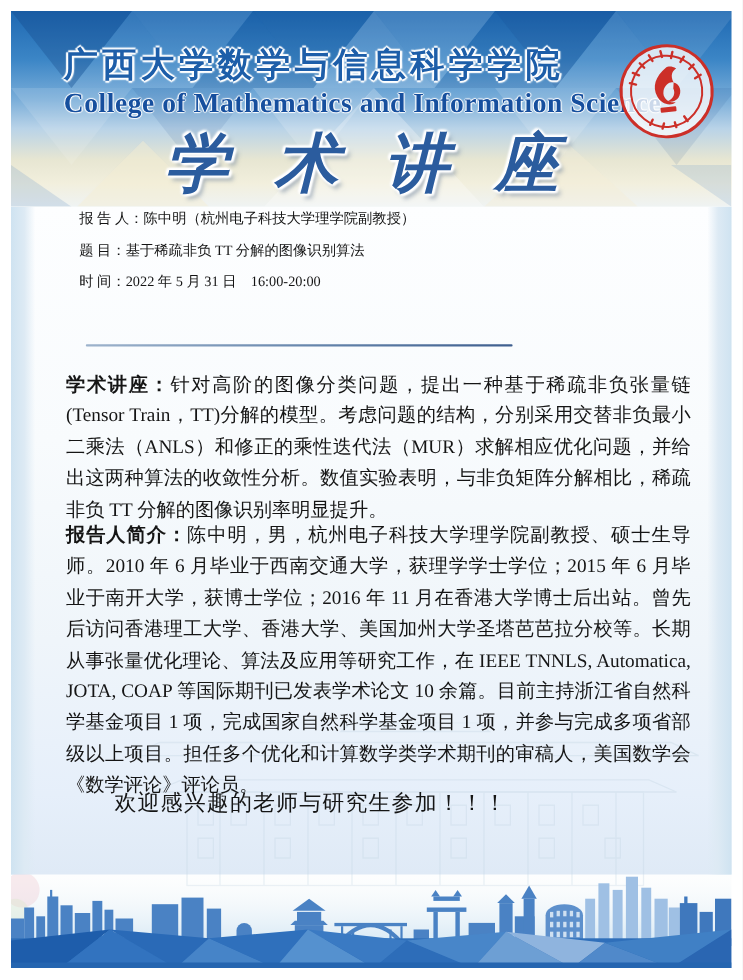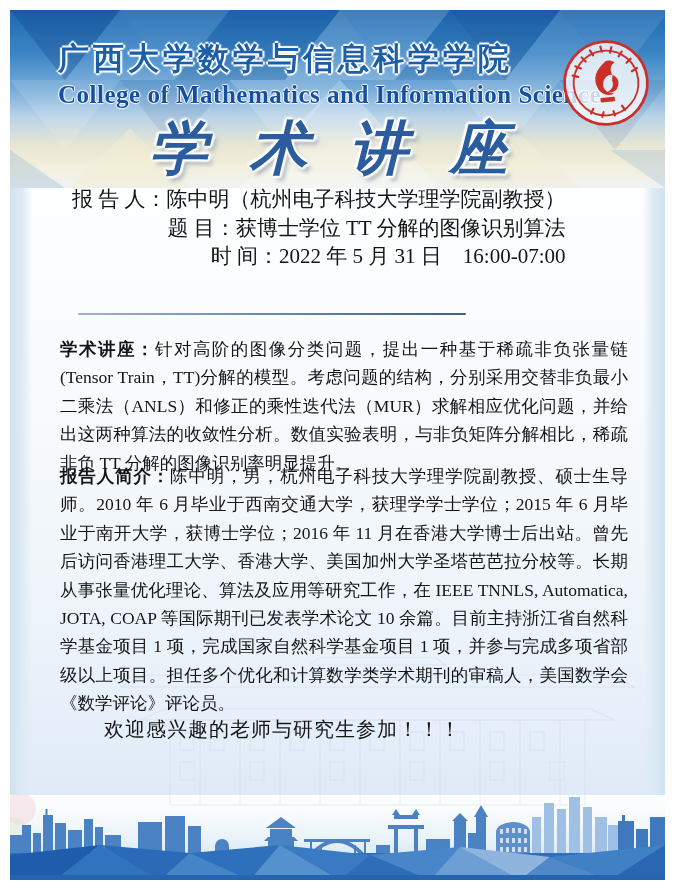--- a/index.html
+++ b/index.html
@@ -21,29 +21,29 @@
     font-size:58px;font-weight:700;font-style:italic;color:#2b5c9e;letter-spacing:42px;box-sizing:border-box;
     text-shadow:-2px 0 2px #ffffff,2px 0 2px #ffffff,0 -2px 2px #ffffff,0 2px 2px #ffffff,-2px -2px 2px #ffffff,2px 2px 2px #ffffff,4px 5px 4px rgba(110,130,155,.55);}
 
   
   .content{position:absolute;left:0;top:178px;width:655px;height:607px;
     background:linear-gradient(180deg,#fdfeff 0%,#f8fbfd 35%,#eff5fa 65%,#e6effa 88%,#dfeaf6 100%);}
   .band{position:absolute;top:0;bottom:0;width:22px;}
   .band.left{left:0;background:linear-gradient(90deg,#cfe3f1 0%,#ddeaf4 55%,rgba(255,255,255,0) 100%);}
   .band.right{right:0;background:linear-gradient(270deg,#cfe3f1 0%,#ddeaf4 55%,rgba(255,255,255,0) 100%);}
 
-  .info-block{position:absolute;left:62px;top:-3px;font-size:21px;line-height:28.5px;color:#141414;text-align:right;}
+  .info-block{position:absolute;left:62px;top:-3px;font-size:13px;line-height:28.5px;color:#141414;}
   .info-line span{white-space:pre;}
   .rule{position:absolute;left:68px;top:125px;width:388px;height:2px;
     background:linear-gradient(90deg,#9db3cc 0%,#6484ab 55%,#3f5f8f 100%);border-radius:1px;}
 
   .para{position:absolute;left:50px;width:568px;font-size:17.5px;line-height:28.4px;color:#151515;text-align:justify;margin:0;}
   .para b{font-weight:700;}
   .abstract{top:147px;}
-  .bio{top:274px;}
+  .bio{top:284px;}
   .welcome{position:absolute;left:94px;top:528px;font-size:20px;color:#151515;letter-spacing:1px;}
 
   .watermark{position:absolute;right:0;bottom:-12px;opacity:.55;}
 
   
   .skyline{position:absolute;left:0;top:785px;width:655px;height:85px;}
 
   .footer-strip{position:absolute;left:0;bottom:0;width:100%;height:11px;background:#ffffff;}
 </style>
 </head>
@@ -142,22 +142,22 @@
           <rect x="240" y="105" width="14" height="18"></rect>
             <rect x="320" y="105" width="14" height="18"></rect>
           <rect x="400" y="105" width="14" height="18"></rect>
             <rect x="460" y="105" width="14" height="18"></rect>
           <polygon points="230,0 345,0 355,8 220,8"></polygon>
         </g>
       </svg>
 
       <div class="info-block">
         <div class="info-line"><span>报 告 人：</span><span>陈中明（杭州电子科技大学理学院副教授）</span></div>
-        <div class="info-line"><span>题 目：</span><span>获博士学位 TT 分解的图像识别算法</span></div>
-        <div class="info-line"><span>时 间：</span><span>2022 年 5 月 31 日　16:00-07:00</span></div>
+        <div class="info-line"><span>题 目：</span><span>基于稀疏非负 TT 分解的图像识别算法</span></div>
+        <div class="info-line"><span>时 间：</span><span>2022 年 5 月 31 日　16:00-20:00</span></div>
       </div>
 
       <div class="rule"></div>
 
       <p class="para abstract"><b>学术讲座：</b><span>针对高阶的图像分类问题，提出一种基于稀疏非负张量链(Tensor Train，TT)分解的模型。考虑问题的结构，分别采用交替非负最小二乘法（ANLS）和修正的乘性迭代法（MUR）求解相应优化问题，并给出这两种算法的收敛性分析。数值实验表明，与非负矩阵分解相比，稀疏非负 TT 分解的图像识别率明显提升。</span></p>
 
       <p class="para bio"><b>报告人简介：</b><span>陈中明，男，杭州电子科技大学理学院副教授、硕士生导师。2010 年 6 月毕业于西南交通大学，获理学学士学位；2015 年 6 月毕业于南开大学，获博士学位；2016 年 11 月在香港大学博士后出站。曾先后访问香港理工大学、香港大学、美国加州大学圣塔芭芭拉分校等。长期从事张量优化理论、算法及应用等研究工作，在 IEEE TNNLS, Automatica, JOTA, COAP 等国际期刊已发表学术论文 10 余篇。目前主持浙江省自然科学基金项目 1 项，完成国家自然科学基金项目 1 项，并参与完成多项省部级以上项目。担任多个优化和计算数学类学术期刊的审稿人，美国数学会《数学评论》评论员。</span></p>
 
       <div class="welcome">欢迎感兴趣的老师与研究生参加！！！</div>
     </div>

